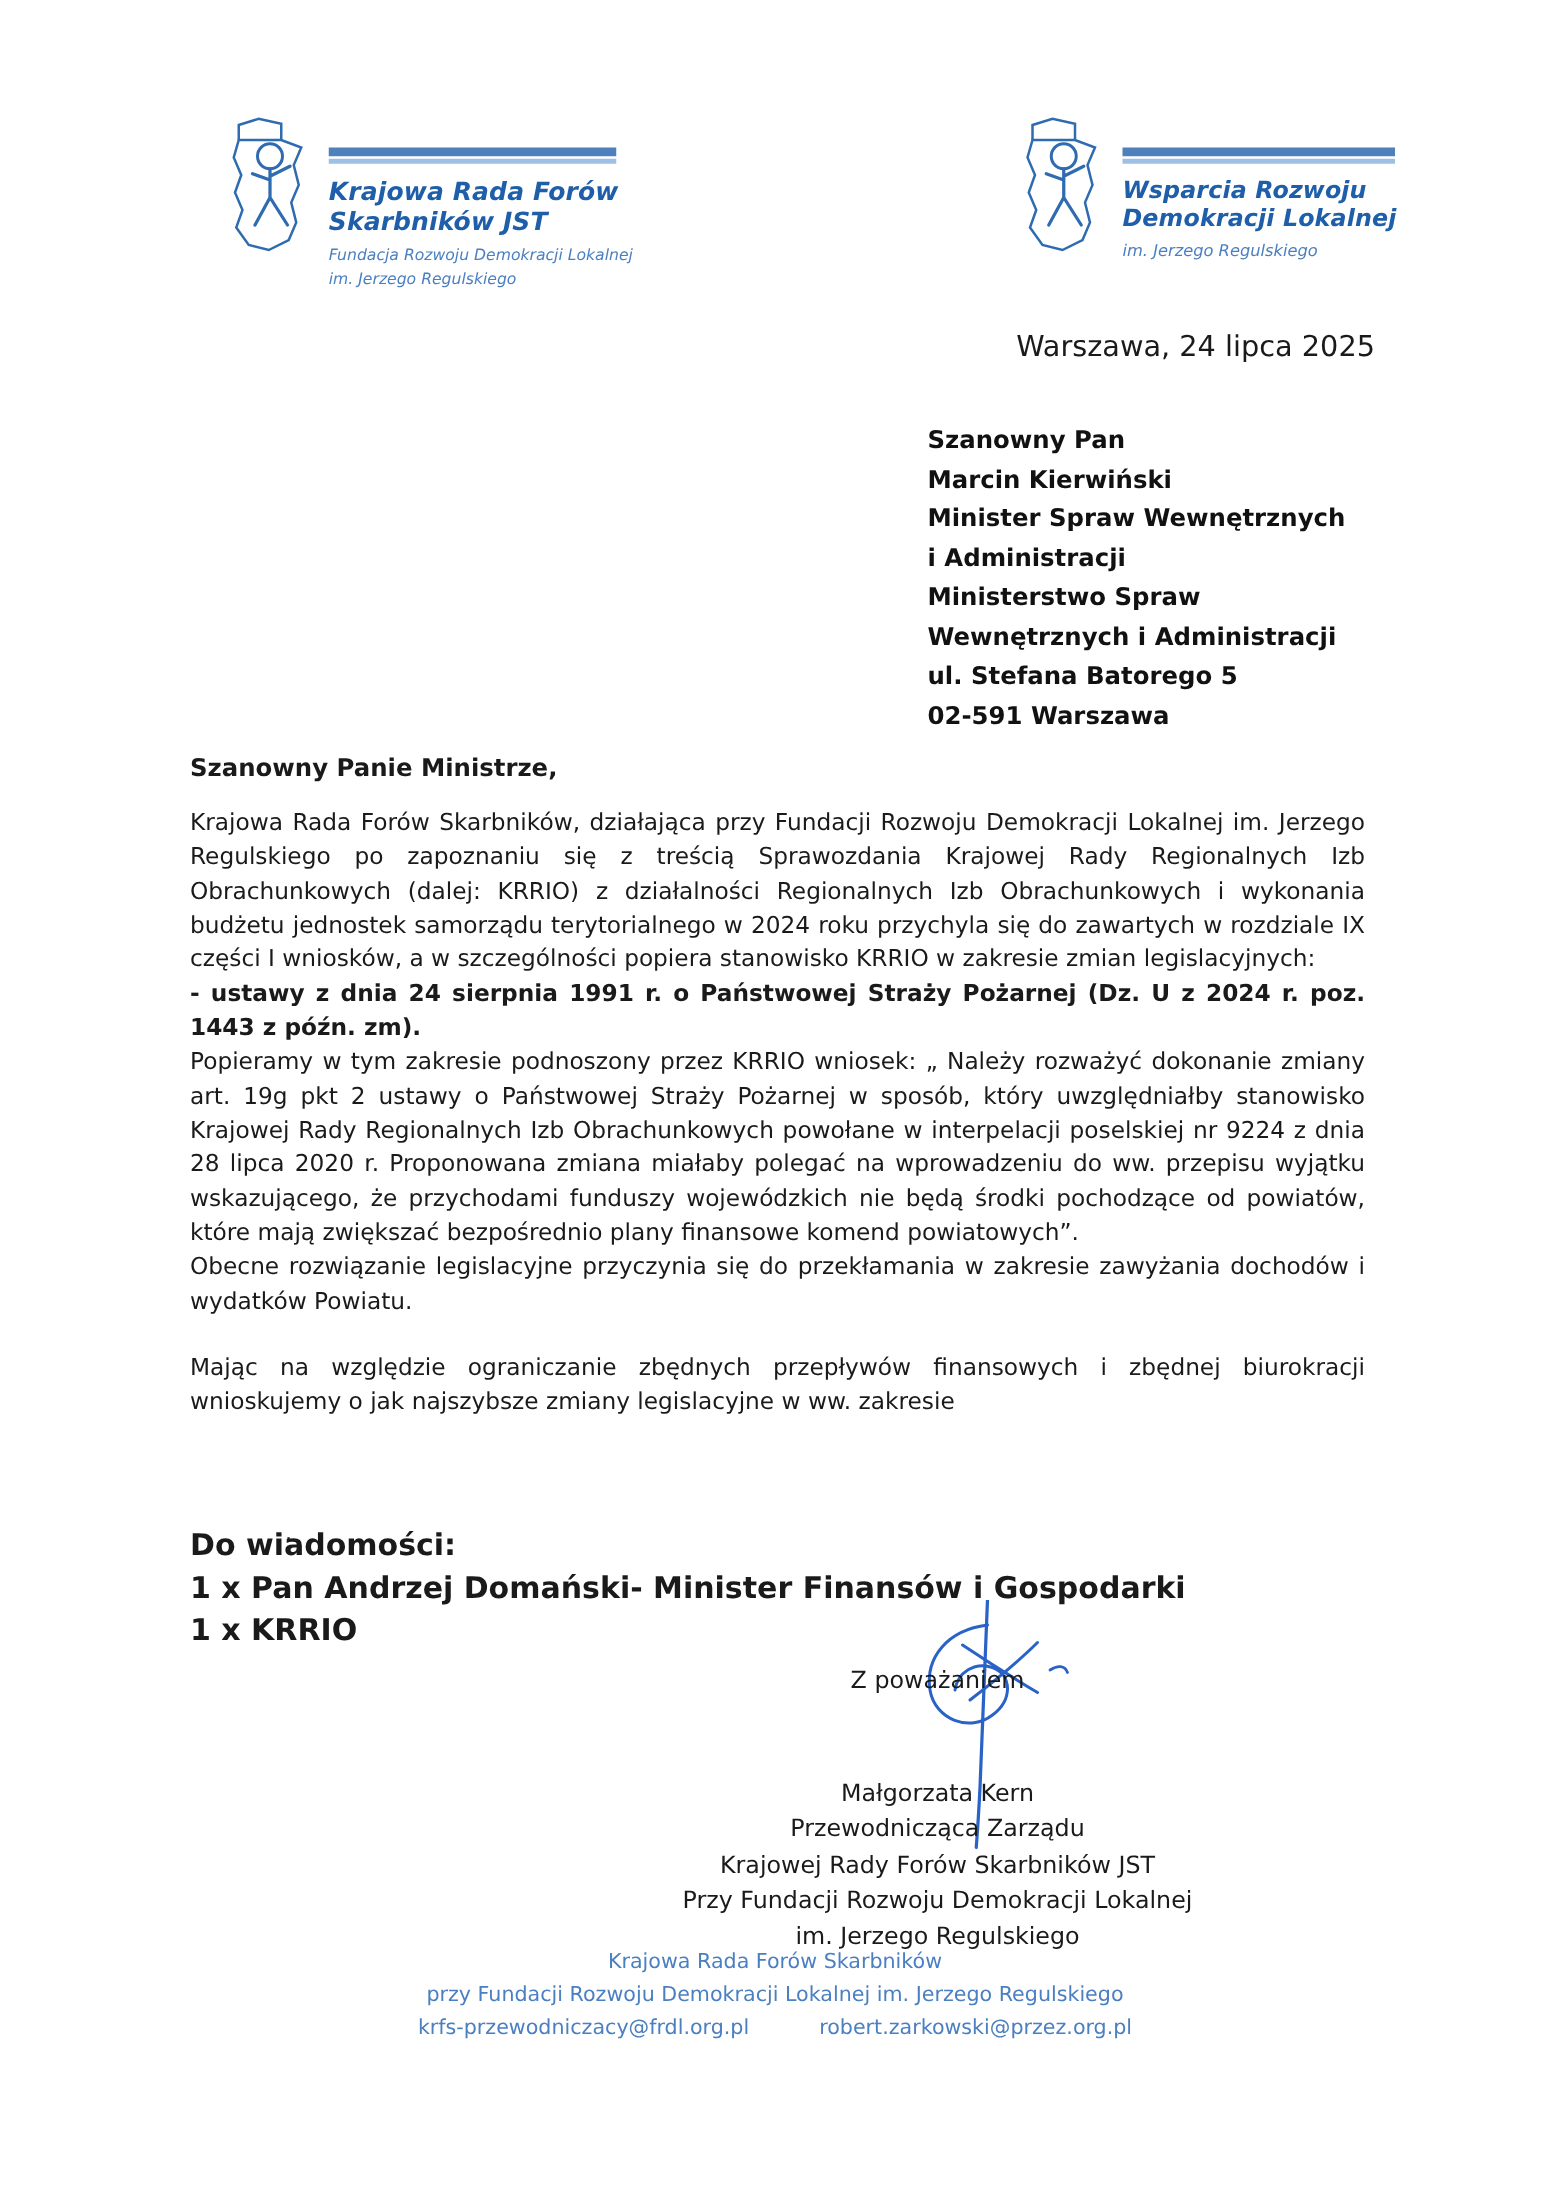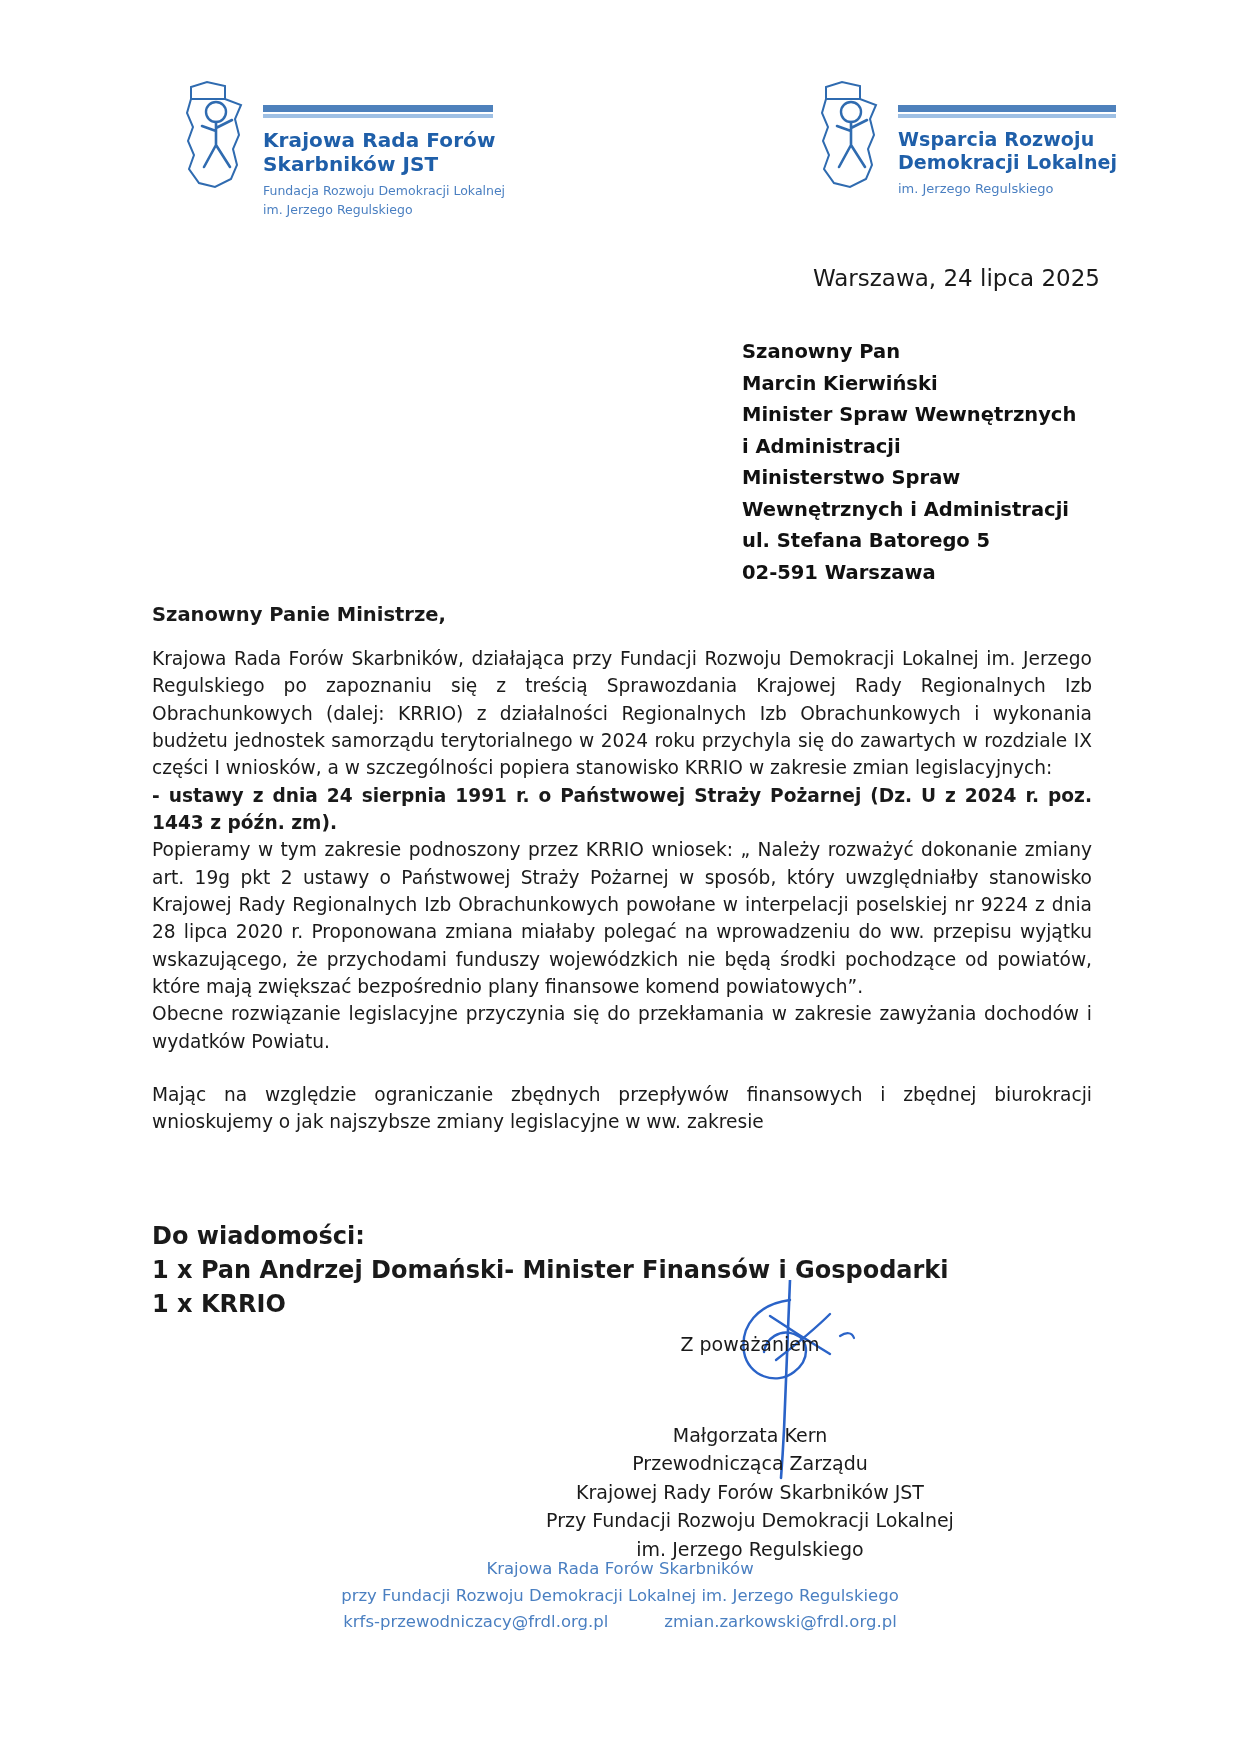--- a/index.html
+++ b/index.html
@@ -18,24 +18,25 @@
 
   .page {
     position: absolute;
     inset: 0;
     padding: 0;
   }
 
   
   .letterhead {
     position: absolute;
-    top: 79px;
+    top: 92px;
     left: 0;
     width: 100%;
     height: 130px;
+    font-style: italic;
   }
   .logo-block {
     position: absolute;
     display: flex;
     align-items: flex-start;
     gap: 12px;
   }
   .logo-left  { left: 185px;  top: 0; }
   .logo-right { left: 820px;  top: 0; }
 
@@ -264,17 +265,17 @@
       <div>Przy Fundacji Rozwoju Demokracji Lokalnej</div>
       <div>im. Jerzego Regulskiego</div>
     </div>
   </div>
 
   <div class="footer">
     <div>Krajowa Rada Forów Skarbników</div>
     <div>przy Fundacji Rozwoju Demokracji Lokalnej im. Jerzego Regulskiego</div>
     <div class="mails">
       <span>krfs-przewodniczacy@frdl.org.pl</span>
-      <span>zmian.zarkowski@frdl.org.pl</span>
+      <span>robert.zarkowski@przez.org.pl</span>
     </div>
   </div>
 
 </div>
 
 </body></html>

